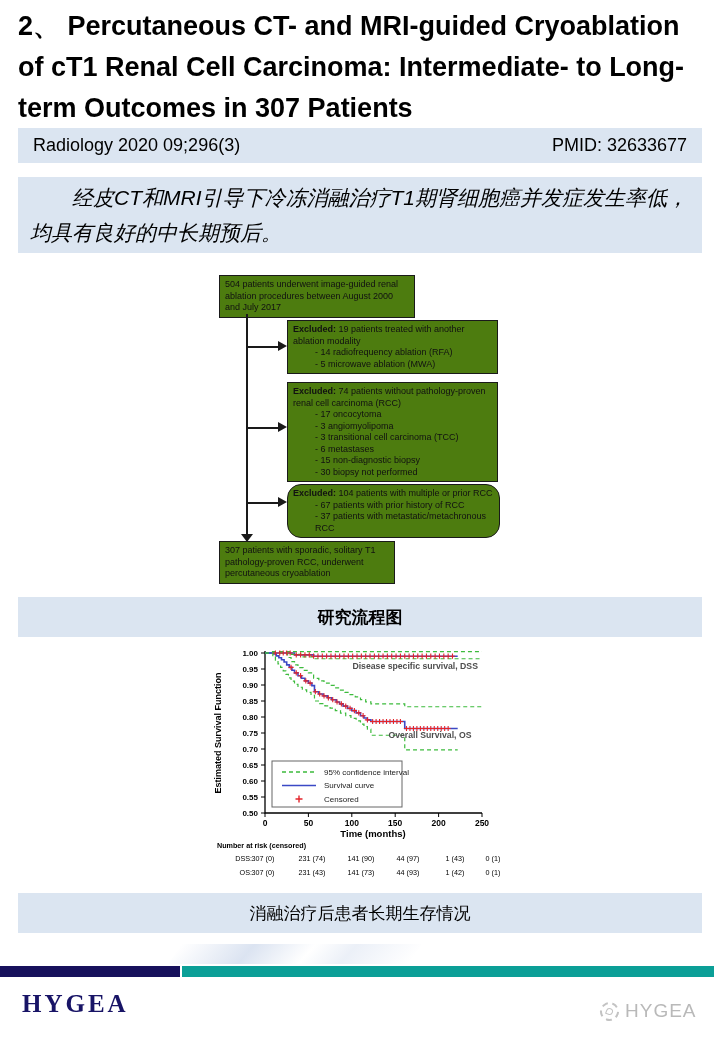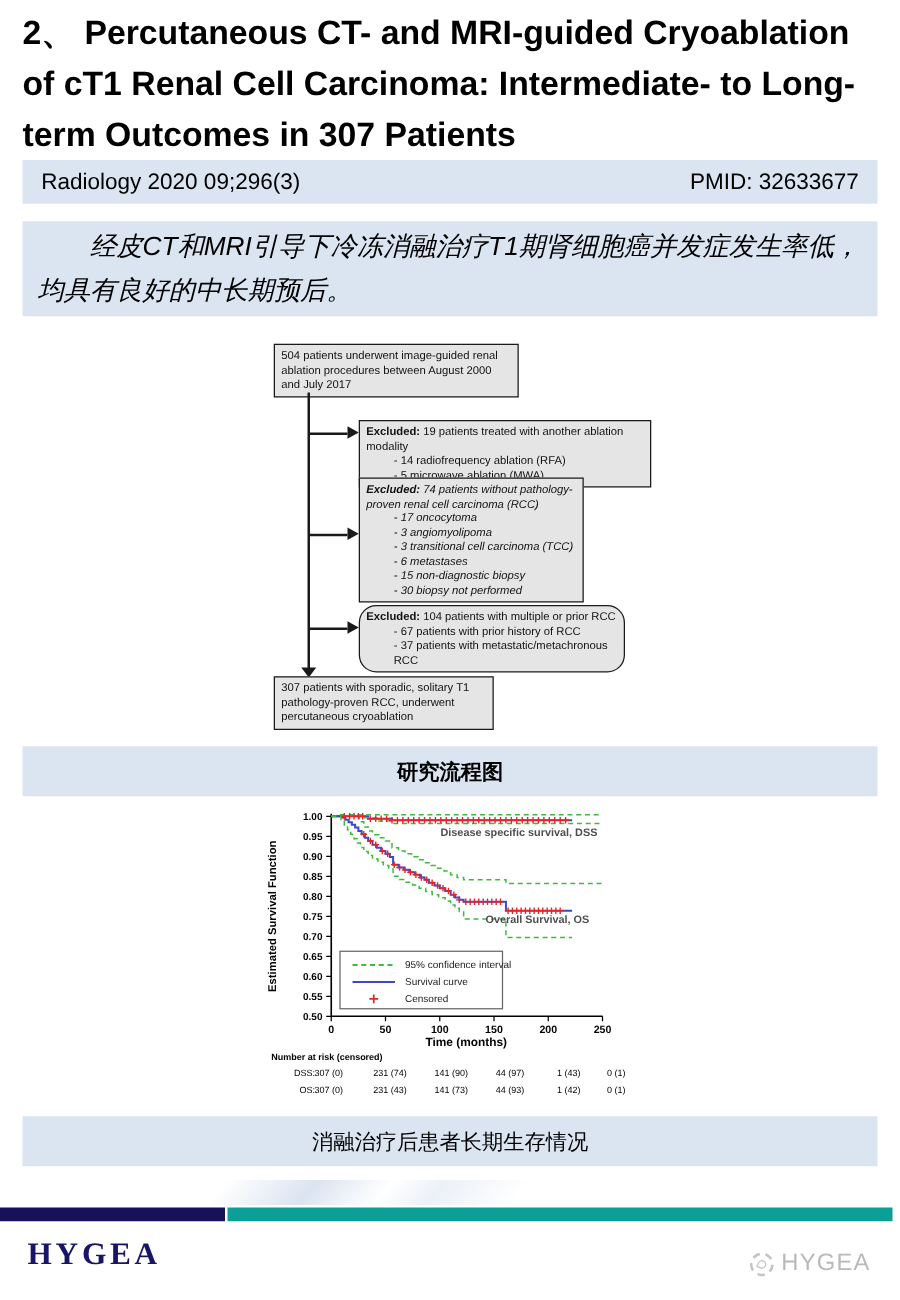--- a/index.html
+++ b/index.html
@@ -17,21 +17,21 @@
     justify-content:space-between; padding:16px 15px; font-size:18px;
   }
   .summary-band { top:177px; height:76px; font-size:21px; line-height:35px; padding:3px 12px 0 12px; }
   .summary-text { text-indent:2em; display:block;font-style:italic; }
   .caption-band { height:40px; display:flex; align-items:center; justify-content:center; font-size:17px; }
   .caption-flow { top:597px;font-weight:bold; }
   .caption-surv { top:893px; }
 
   
   .fbox {
-    position:absolute; box-sizing:border-box; border:1.5px solid #1a1a1a; background:#e5e5e5;
+    position:absolute; box-sizing:border-box; border:1.5px solid #1a1a1a; background:#4d7c0f;
     font-size:9px; line-height:11.5px; padding:3px 5px; color:#111;
   }
   .fbold { font-weight:bold; }
   .flow-item { padding-left:22px; }
   .flow-item::before { content:"- "; }
   .fline { position:absolute; background:#1a1a1a; }
   .farrow { position:absolute; width:0; height:0; }
   .farrow-right { border-top:5.5px solid transparent; border-bottom:5.5px solid transparent; border-left:9px solid #1a1a1a; }
   .farrow-down  { border-left:6px solid transparent; border-right:6px solid transparent; border-top:8px solid #1a1a1a; }
 
@@ -83,31 +83,31 @@
   <div>
     <div class="fbox" style="left:219px; top:275px; width:196px;">
       <span>504 patients underwent image-guided renal ablation procedures between August 2000 and July 2017</span>
     </div>
 
     <div class="fline" style="left:246px; top:314px; width:2px; height:222px;"></div>
     <div class="farrow farrow-down" style="left:241px; top:534px;"></div>
 
     <div class="fline" style="left:247px; top:346px; width:31px; height:2px;"></div>
     <div class="farrow farrow-right" style="left:278px; top:341px;"></div>
-    <div class="fbox" style="left:287px; top:336px; width:234px;">
+    <div class="fbox" style="left:287px; top:320px; width:211px;">
       <span class="fbold">Excluded:</span><span> 19 patients treated with another ablation modality</span>
       <div>
           <div class="flow-item">14 radiofrequency ablation (RFA)</div>
           <div class="flow-item">5 microwave ablation (MWA)</div>
         </div>
     </div>
 
     <div class="fline" style="left:247px; top:427px; width:31px; height:2px;"></div>
     <div class="farrow farrow-right" style="left:278px; top:422px;"></div>
-    <div class="fbox" style="left:287px; top:382px; width:180px;font-style:italic;">
+    <div class="fbox" style="left:287px; top:382px; width:211px;">
       <span class="fbold">Excluded:</span><span> 74 patients without pathology-proven renal cell carcinoma (RCC)</span>
       <div>
           <div class="flow-item">17 oncocytoma</div>
           <div class="flow-item">3 angiomyolipoma</div>
           <div class="flow-item">3 transitional cell carcinoma (TCC)</div>
           <div class="flow-item">6 metastases</div>
           <div class="flow-item">15 non-diagnostic biopsy</div>
           <div class="flow-item">30 biopsy not performed</div>
         </div>
     </div>

